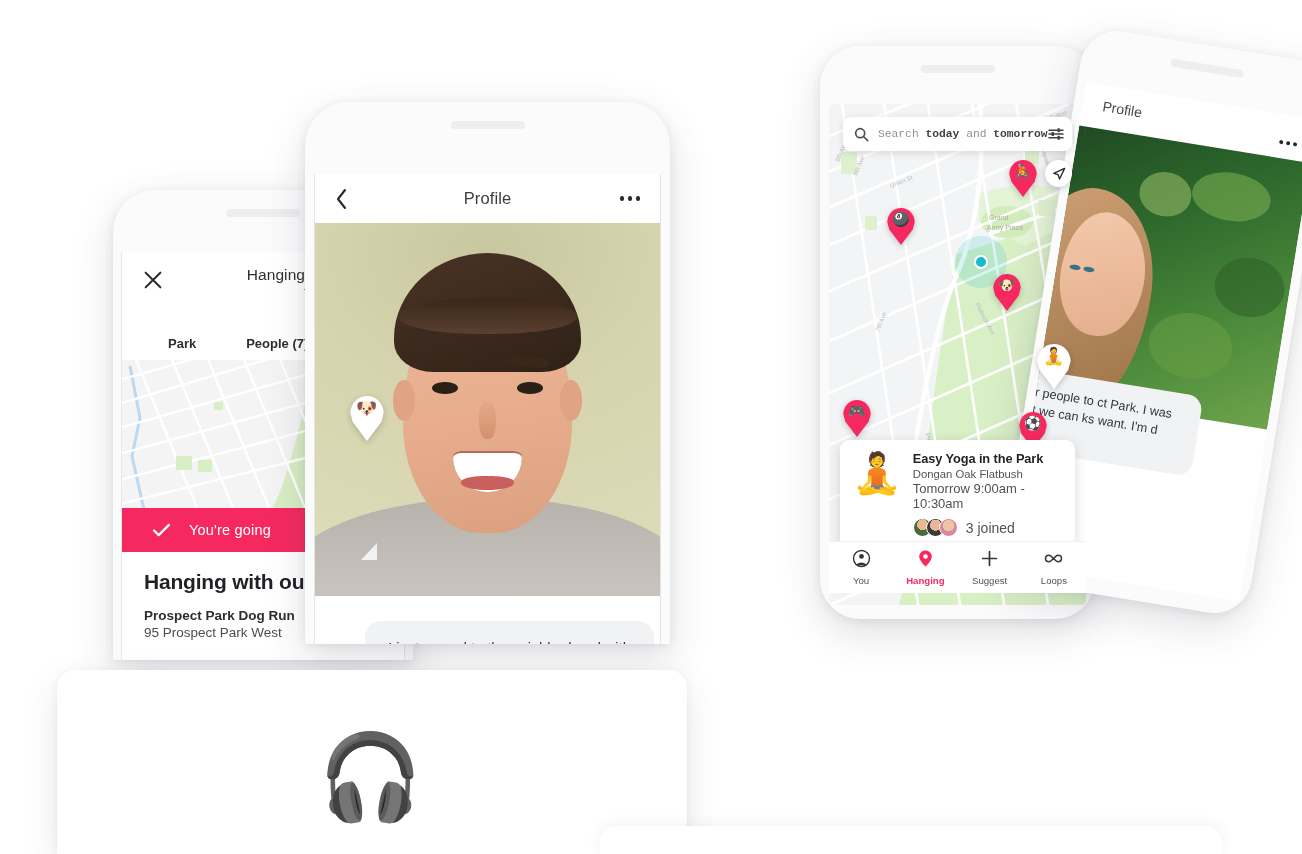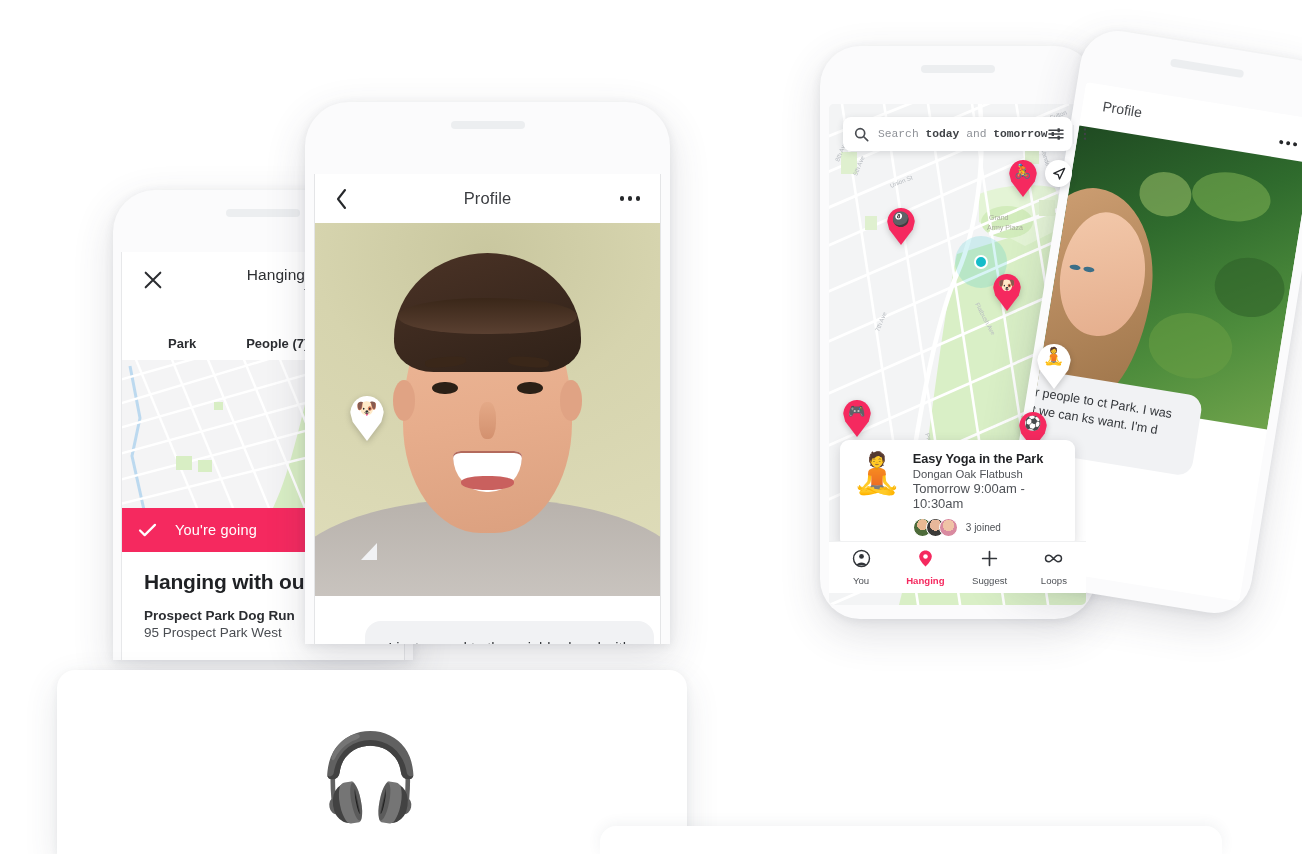--- a/index.html
+++ b/index.html
@@ -52,21 +52,21 @@
   }
   .ev-tab {
     font-size:13px; font-weight:bold; color:#2b2d31; padding:0 16px;
     white-space:nowrap;
   }
   .ev-tab:first-child { padding-left:46px; }
   .ev-tab:nth-child(2) { padding-left:34px; }
   .ev-map { position:relative; height:148px; overflow:hidden; background:#f1f2f3; }
   .ev-banner {
     height:44px; background:#f5295f; display:flex; align-items:center;
-    padding-left:16px; gap:18px;
+    padding-left:30px; gap:18px;
   }
   .ev-banner-check { width:19px; height:14px; }
   .ev-banner-text { color:#fff; font-size:14.5px; letter-spacing:.2px; }
   .ev-body { padding:18px 22px 0 22px; background:#fff; }
   .ev-h1 {
     font-size:21px; font-weight:bold; color:#1f2124; letter-spacing:-.2px;
     white-space:nowrap; overflow:hidden;
   }
   .ev-venue {
     font-size:13.5px; font-weight:bold; color:#2b2d31; margin-top:14px;
@@ -222,21 +222,21 @@
   .mp-card-emoji { font-size:40px; line-height:1; flex:0 0 auto; padding-top:2px; }
   .mp-card-t { font-size:12.8px; font-weight:bold; color:#1f2124; letter-spacing:-.1px; }
   .mp-card-p { font-size:11.3px; color:#4f5257; margin-top:2.5px; }
   .mp-card-time { font-size:13px; color:#4f5257; margin-top:1px; }
   .mp-joined { display:flex; align-items:center; margin-top:7px; }
   .av { width:19px; height:19px; border-radius:50%; border:1.6px solid #fff; }
   .av:not(:first-child) { margin-left:-6px; }
   .av1 { background:radial-gradient(circle at 50% 34%,#eab992 38%,#4d6b3a 39%); }
   .av2 { background:radial-gradient(circle at 50% 36%,#e8b79a 40%,#3b3a38 41%); }
   .av3 { background:radial-gradient(circle at 50% 38%,#f0c3a6 42%,#d98aa0 43%); }
-  .mp-joined span { font-size:10px; color:#4f5257; margin-left:8px; }
+  .mp-joined span { font-size:14px; color:#4f5257; margin-left:8px; }
 
   .mp-tabbar {
     position:absolute; left:0; right:0; bottom:12px; height:52px; background:#fff;
     display:flex; z-index:8; border-top:1px solid #f0f1f2;
   }
   .mp-tab { flex:1; text-align:center; padding-top:7px; }
   .mp-tab svg { width:19px; height:19px; color:#32353a; }
   .mp-tab span { display:block; font-size:9.6px; color:#4f5257; margin-top:3px; }
   .mp-tab.active svg { color:#f5295f; }
   .mp-tab.active span { color:#f5295f; font-weight:bold; }

